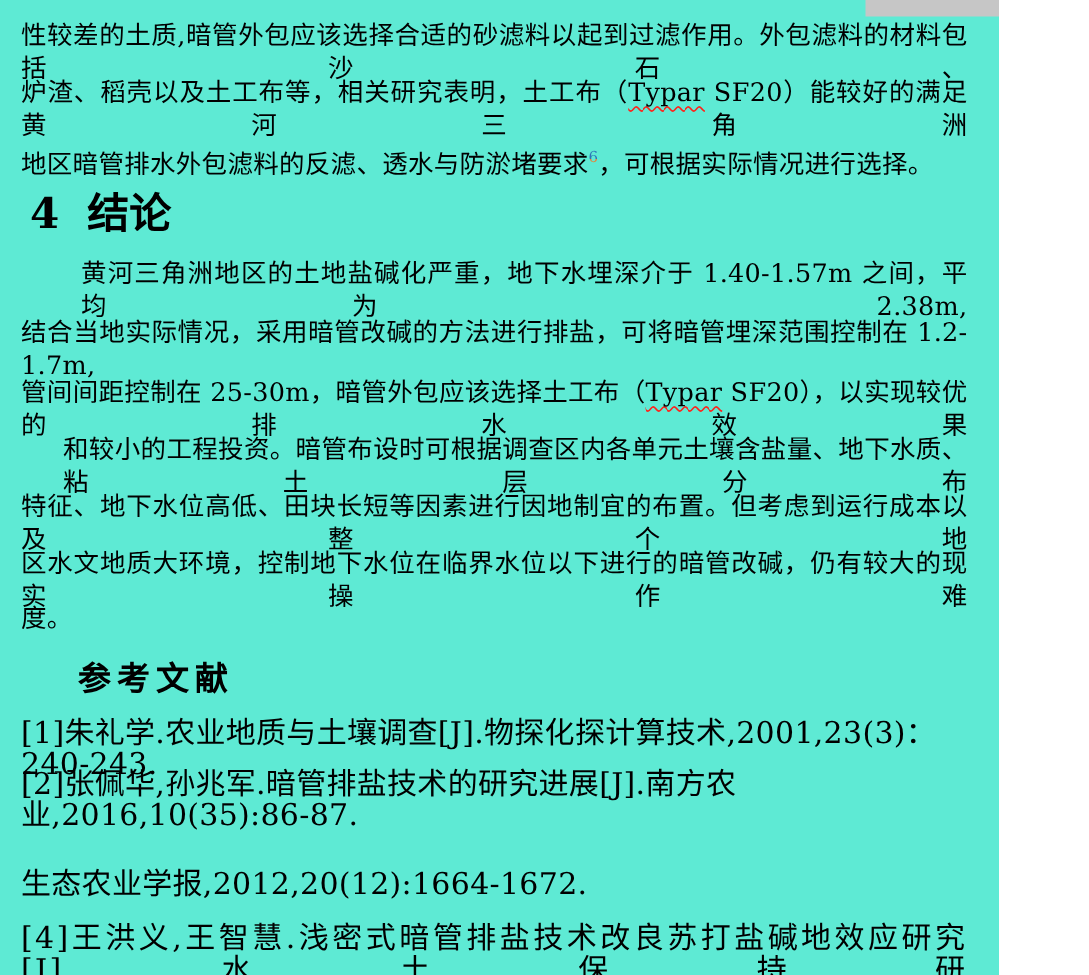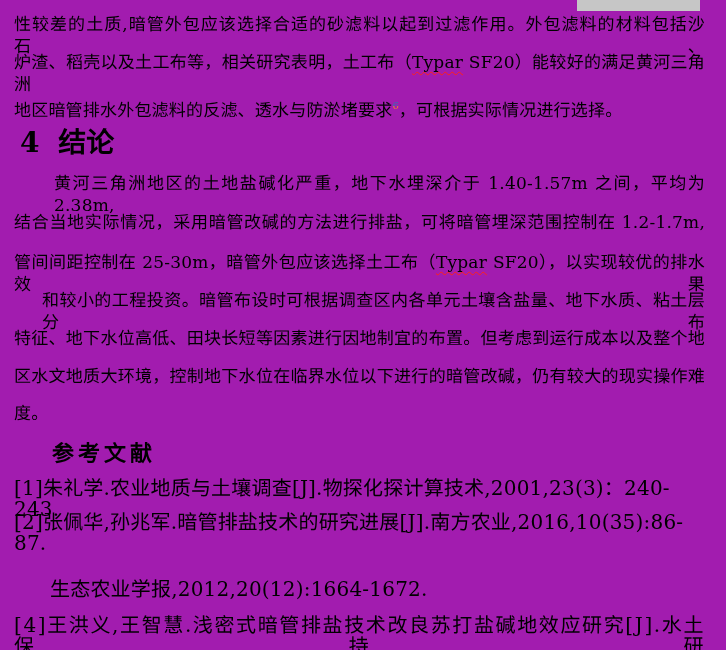--- a/index.html
+++ b/index.html
@@ -1,19 +1,19 @@
 <!DOCTYPE html>
 <html lang="zh-CN"><head>
 <meta charset="utf-8">
 <style>
   html,body{margin:0;padding:0;background:#ffffff;}
   .page{
     position:relative;
-    width:726px;height:650px;
-    background:#a21caf;
+    width:666px;height:650px;
+    background:#5eead4;
     overflow:hidden;
     color:#000000;
     font-family:"DejaVu Serif","Liberation Serif",serif;
   }
   .artifact-bar{
     position:absolute;
     left:577px;top:0;width:123px;height:11px;
     background:#c6c6c6;
   }
   .line{
@@ -102,16 +102,16 @@
   </div>
   <div class="line just" style="top:289px;margin-left:28px;">和较小的工程投资。暗管布设时可根据调查区内各单元土壤含盐量、地下水质、粘土层分布</div>
   <div class="line just" style="top:365px;">区水文地质大环境，控制地下水位在临界水位以下进行的暗管改碱，仍有较大的现实操作难</div>
   <div class="line just" style="top:327px;">特征、地下水位高低、田块长短等因素进行因地制宜的布置。但考虑到运行成本以及整个地</div>
   <div class="line" style="top:402px;">度。</div>
 
   <div class="h2" style="top:441px;">参考文献</div>
 
   <div class="line ref" style="top:478px;">[1]朱礼学.农业地质与土壤调查[J].物探化探计算技术,2001,23(3)：240-243.</div>
   <div class="line ref" style="top:512px;">[2]张佩华,孙兆军.暗管排盐技术的研究进展[J].南方农业,2016,10(35):86-87.</div>
-  <div class="line ref" style="top:579px;margin-left:36px;">生态农业学报,2012,20(12):1664-1672.</div>
+  <div class="line ref" style="top:579px;">生态农业学报,2012,20(12):1664-1672.</div>
   <div class="line ref just wide" style="top:615px;">[4]王洪义,王智慧.浅密式暗管排盐技术改良苏打盐碱地效应研究[J].水土保持研</div>
 
 </div>
 
 </body></html>

